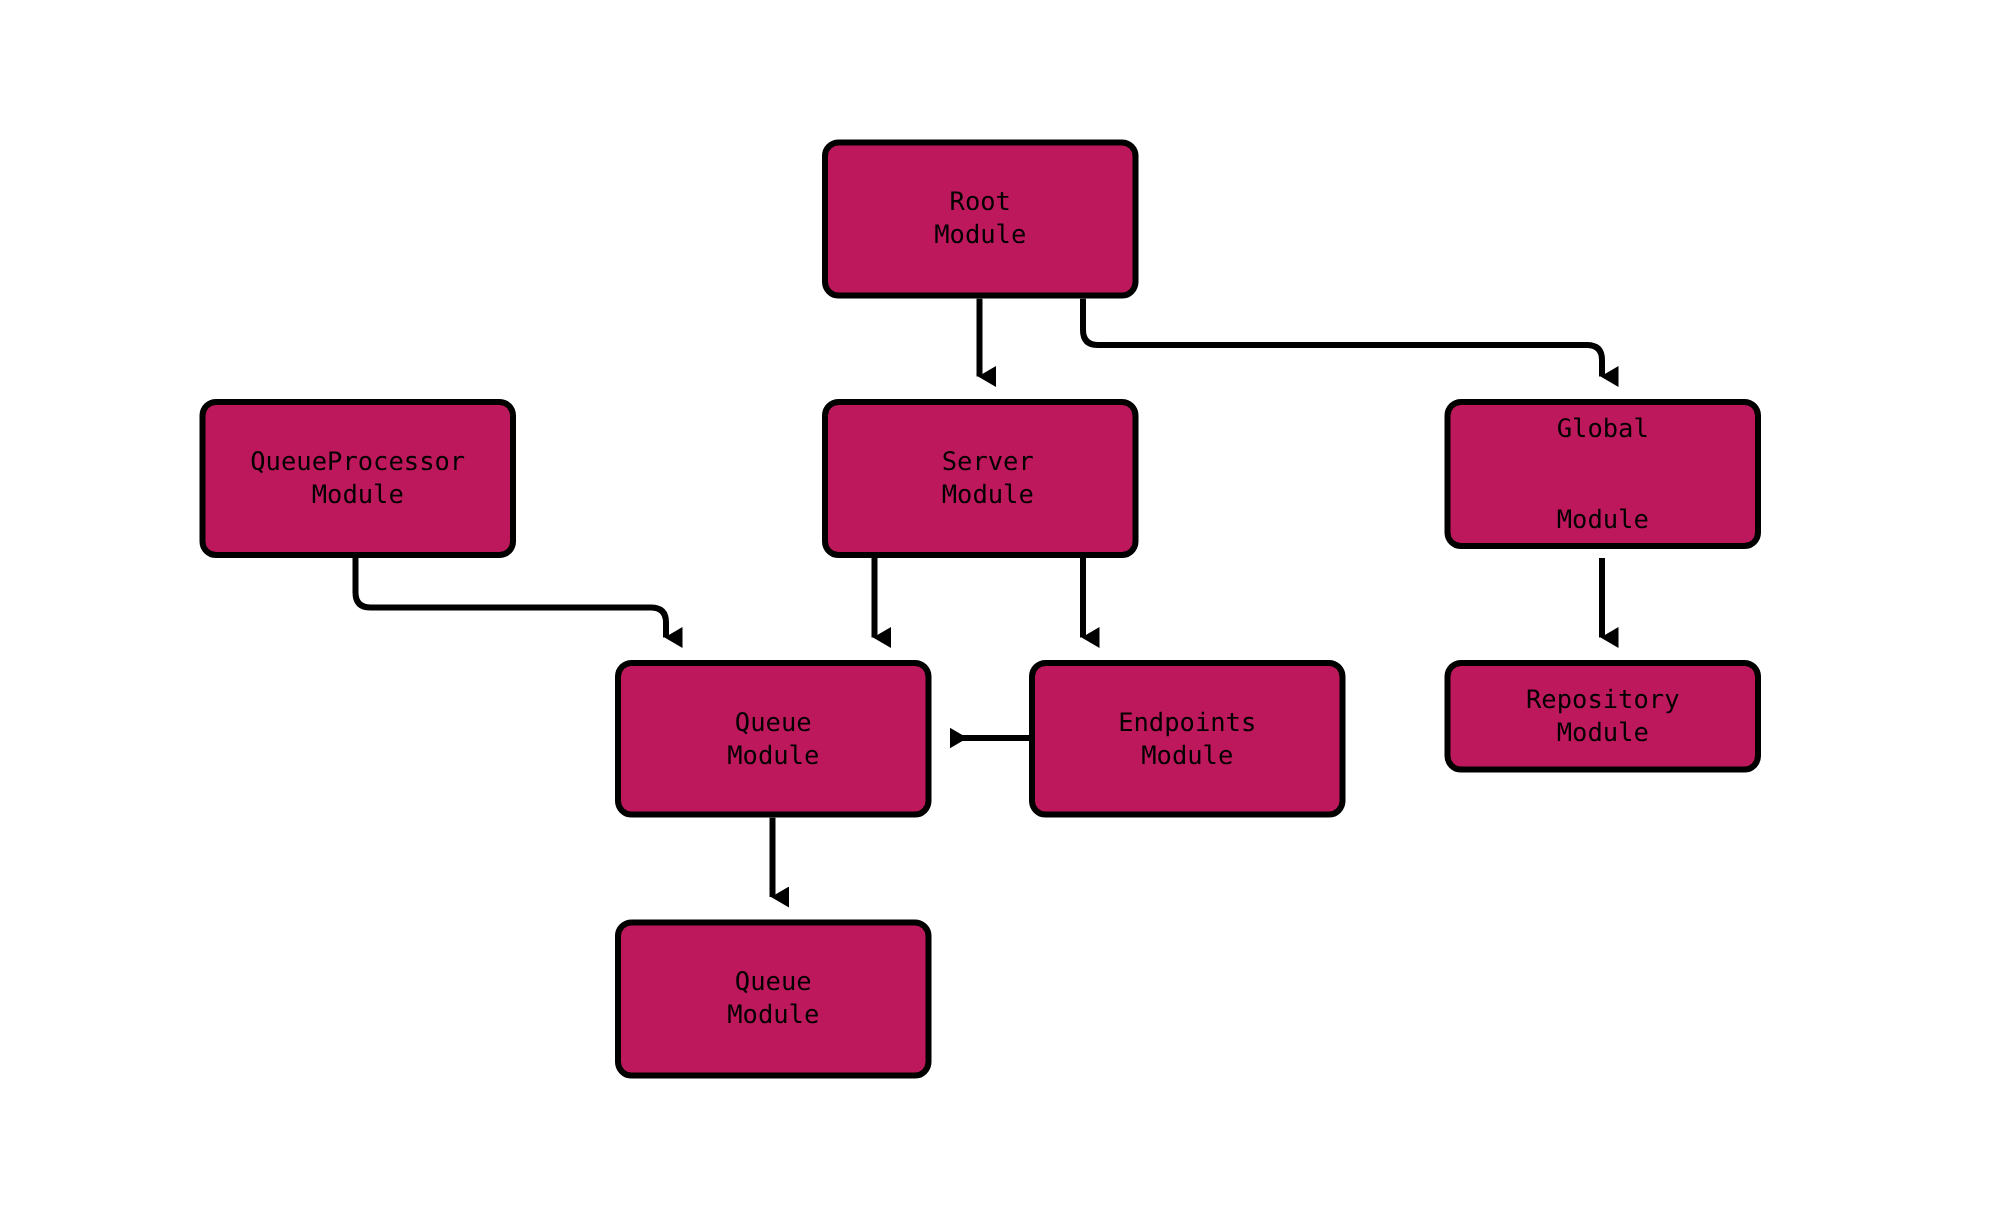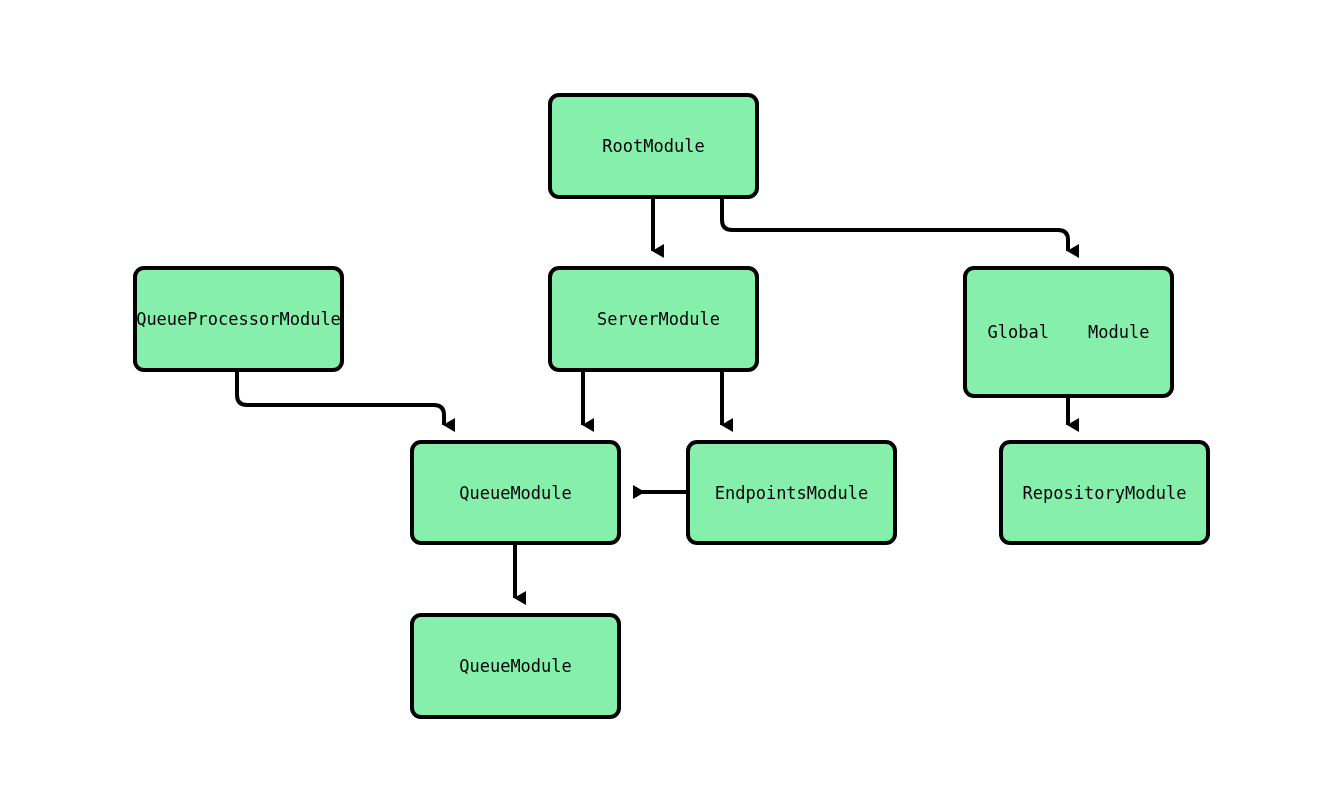--- a/index.html
+++ b/index.html
@@ -23,25 +23,25 @@
   #edge-layer {
     position: absolute;
     left: 0;
     top: 0;
     width: 1337px;
     height: 809px;
   }
   .node {
     position: absolute;
     box-sizing: border-box;
-    background: #86efac;
+    background: #be185d;
     border: 4px solid #000000;
     border-radius: 11px;
     display: flex;
-    flex-direction: row;
+    flex-direction: column;
     align-items: center;
     justify-content: center;
     z-index: 2;
   }
   .node-label {
     font-family: "DejaVu Sans Mono", "Liberation Mono", monospace;
     font-size: 17px;
     line-height: 22px;
     color: #000000;
     text-align: center;
@@ -92,36 +92,36 @@
   <div class="node" style="left:133px; top:266px; width:211px; height:106px;">
     <span class="node-label">QueueProcessor</span>
     <span class="node-label">Module</span>
   </div>
 
   <div class="node" style="left:548px; top:266px; width:211px; height:106px;padding-left:10px;">
     <span class="node-label">Server</span>
     <span class="node-label">Module</span>
   </div>
 
-  <div class="node" style="left:963px; top:266px; width:211px; height:132px;gap:39px;">
+  <div class="node" style="left:963px; top:266px; width:211px; height:100px;gap:39px;">
     <span class="node-label">Global</span>
     <span class="node-label">Module</span>
   </div>
 
   <div class="node" style="left:410px; top:440px; width:211px; height:105px;">
     <span class="node-label">Queue</span>
     <span class="node-label">Module</span>
   </div>
 
   <div class="node" style="left:686px; top:440px; width:211px; height:105px;align-items:center;">
     <span class="node-label">Endpoints</span>
     <span class="node-label">Module</span>
   </div>
 
-  <div class="node" style="left:963px; top:440px; width:211px; height:105px;margin-left:36px;">
+  <div class="node" style="left:963px; top:440px; width:211px; height:75px;">
     <span class="node-label">Repository</span>
     <span class="node-label">Module</span>
   </div>
 
   <div class="node" style="left:410px; top:613px; width:211px; height:106px;">
     <span class="node-label">Queue</span>
     <span class="node-label">Module</span>
   </div>
 
 </div>

